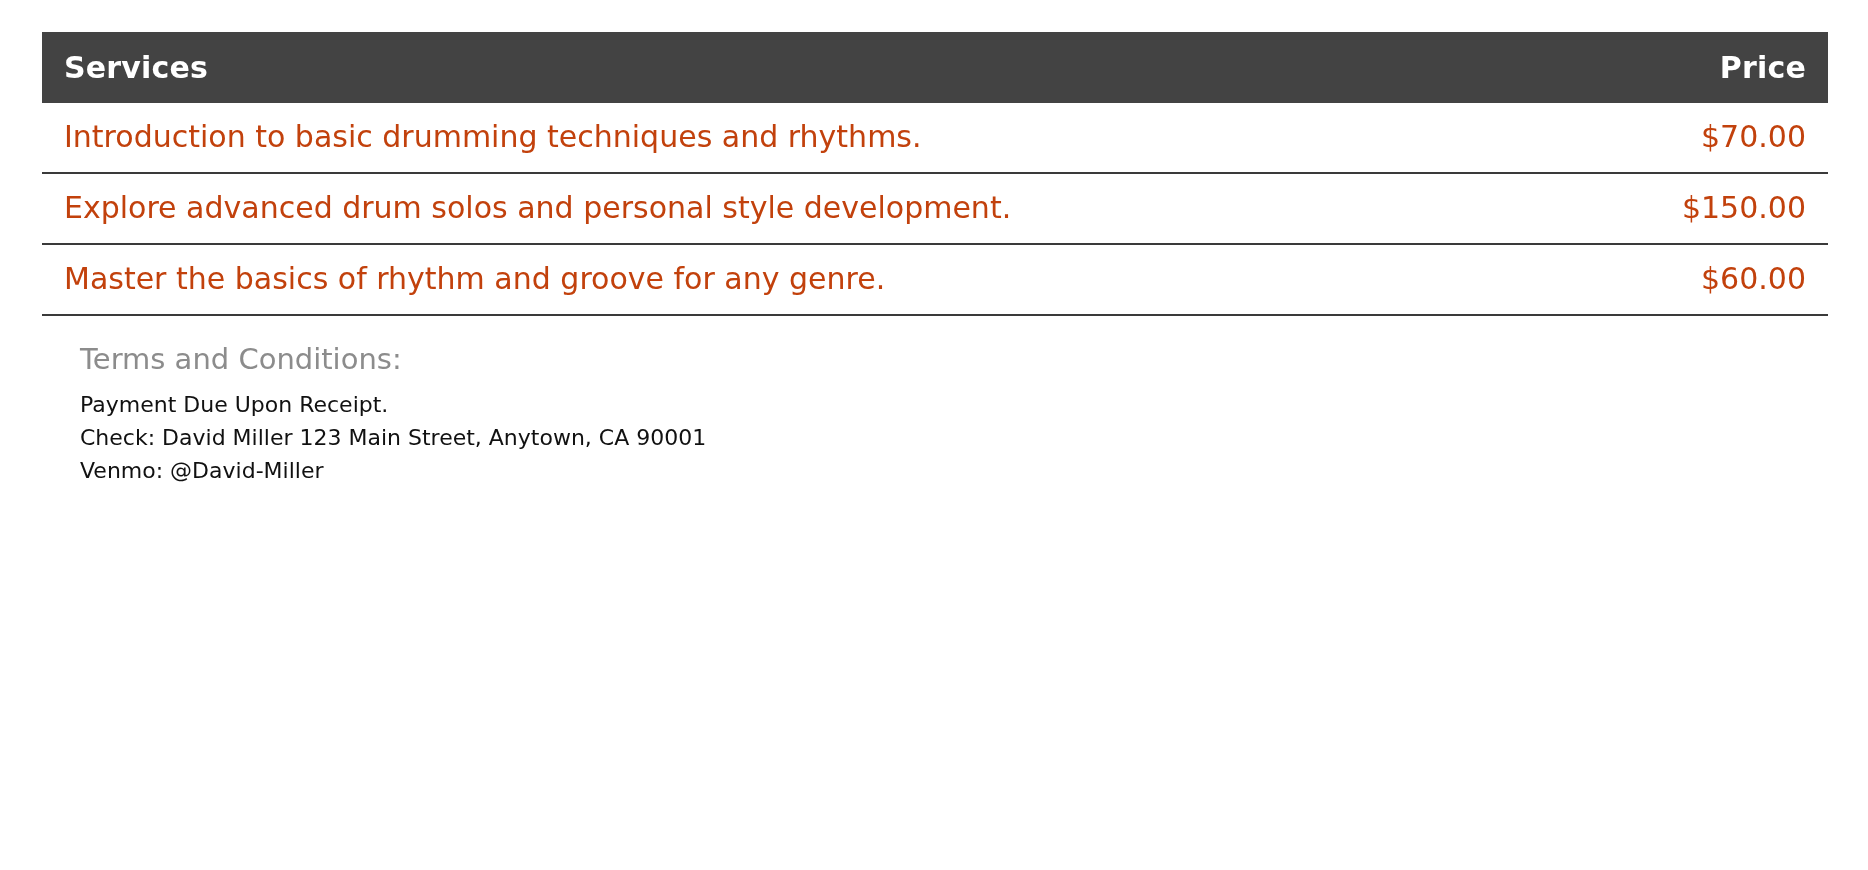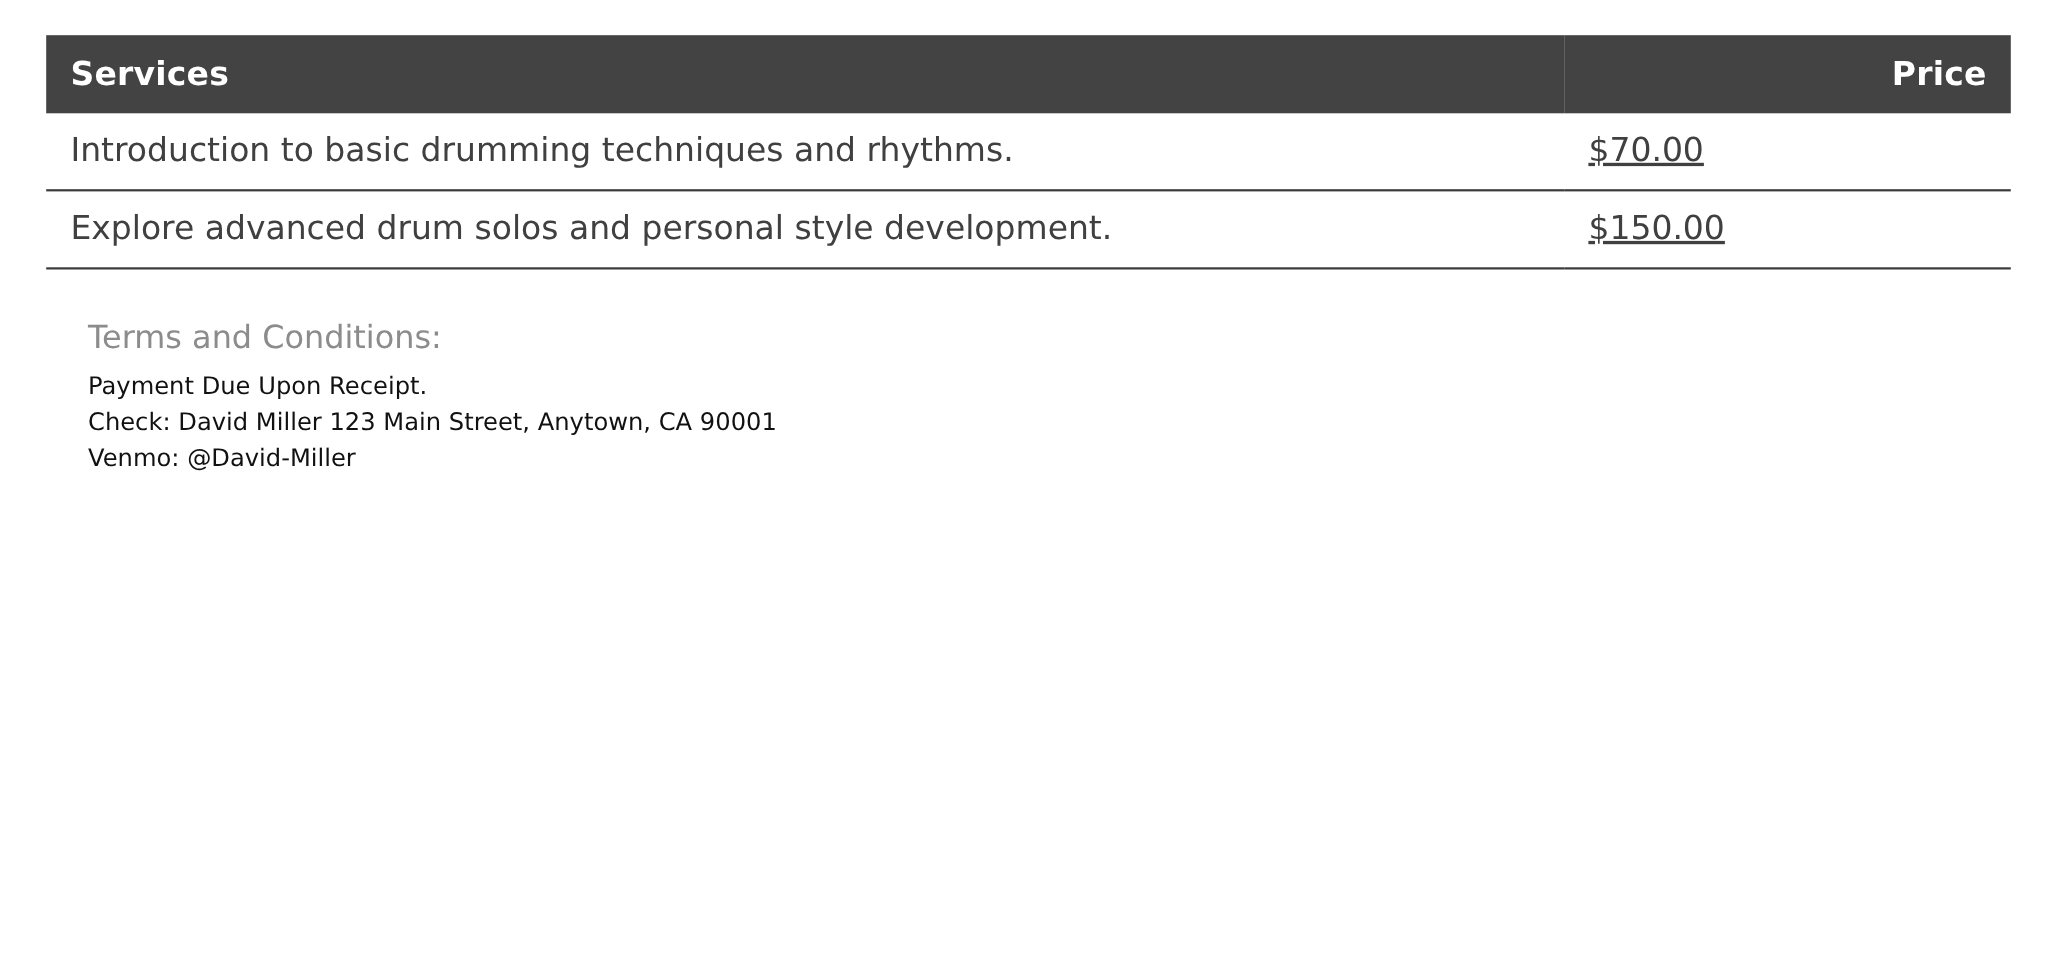--- a/index.html
+++ b/index.html
@@ -36,29 +36,28 @@
     padding: 18px 22px;
     text-align: left;
     letter-spacing: 0.2px;
   }
   .services-table thead th.price-col {
     text-align: right;
   }
   .services-table tbody td {
     font-size: 30px;
     font-weight: normal;
-    color: #404040;
+    color: #c2410c;
     padding: 16px 22px 18px 22px;
     border-bottom: 2px solid #3a3a3a;
     vertical-align: middle;
   }
   .services-table tbody td.price-cell {
-    text-align: left;
+    text-align: right;
     white-space: nowrap;
-    text-decoration: underline;
   }
   .services-table col.desc { width: 1380px; }
   .services-table col.price { width: 406px; }
 
   
   .total-row td {
     border-bottom: none !important;
     font-weight: bold;
     font-size: 31px;
     padding-top: 20px !important;
@@ -67,21 +66,21 @@
     text-align: right;
     padding-right: 28px !important;
   }
   .total-value {
     text-align: right;
     white-space: nowrap;
   }
 
   
   .terms {
-    margin-top: 44px;
+    margin-top: 26px;
     margin-left: 40px;
   }
   .terms-title {
     font-size: 29px;
     color: #8c8c8c;
     margin-bottom: 12px;
   }
   .terms-line {
     font-size: 22px;
     color: #111111;
@@ -107,20 +106,24 @@
     </thead>
     <tbody>
       <tr>
         <td>Introduction to basic drumming techniques and rhythms.</td>
         <td class="price-cell">$70.00</td>
       </tr>
       <tr>
         <td>Explore advanced drum solos and personal style development.</td>
         <td class="price-cell">$150.00</td>
       </tr>
+      <tr>
+        <td>Master the basics of rhythm and groove for any genre.</td>
+        <td class="price-cell">$60.00</td>
+      </tr>
     </tbody>
   </table>
 
   <div class="terms">
     <div class="terms-title">Terms and Conditions:</div>
     <div class="terms-line">Payment Due Upon Receipt.</div>
     <div class="terms-line">Check: David Miller 123 Main Street, Anytown, CA 90001</div>
     <div class="terms-line">Venmo: @David-Miller</div>
   </div>
 

